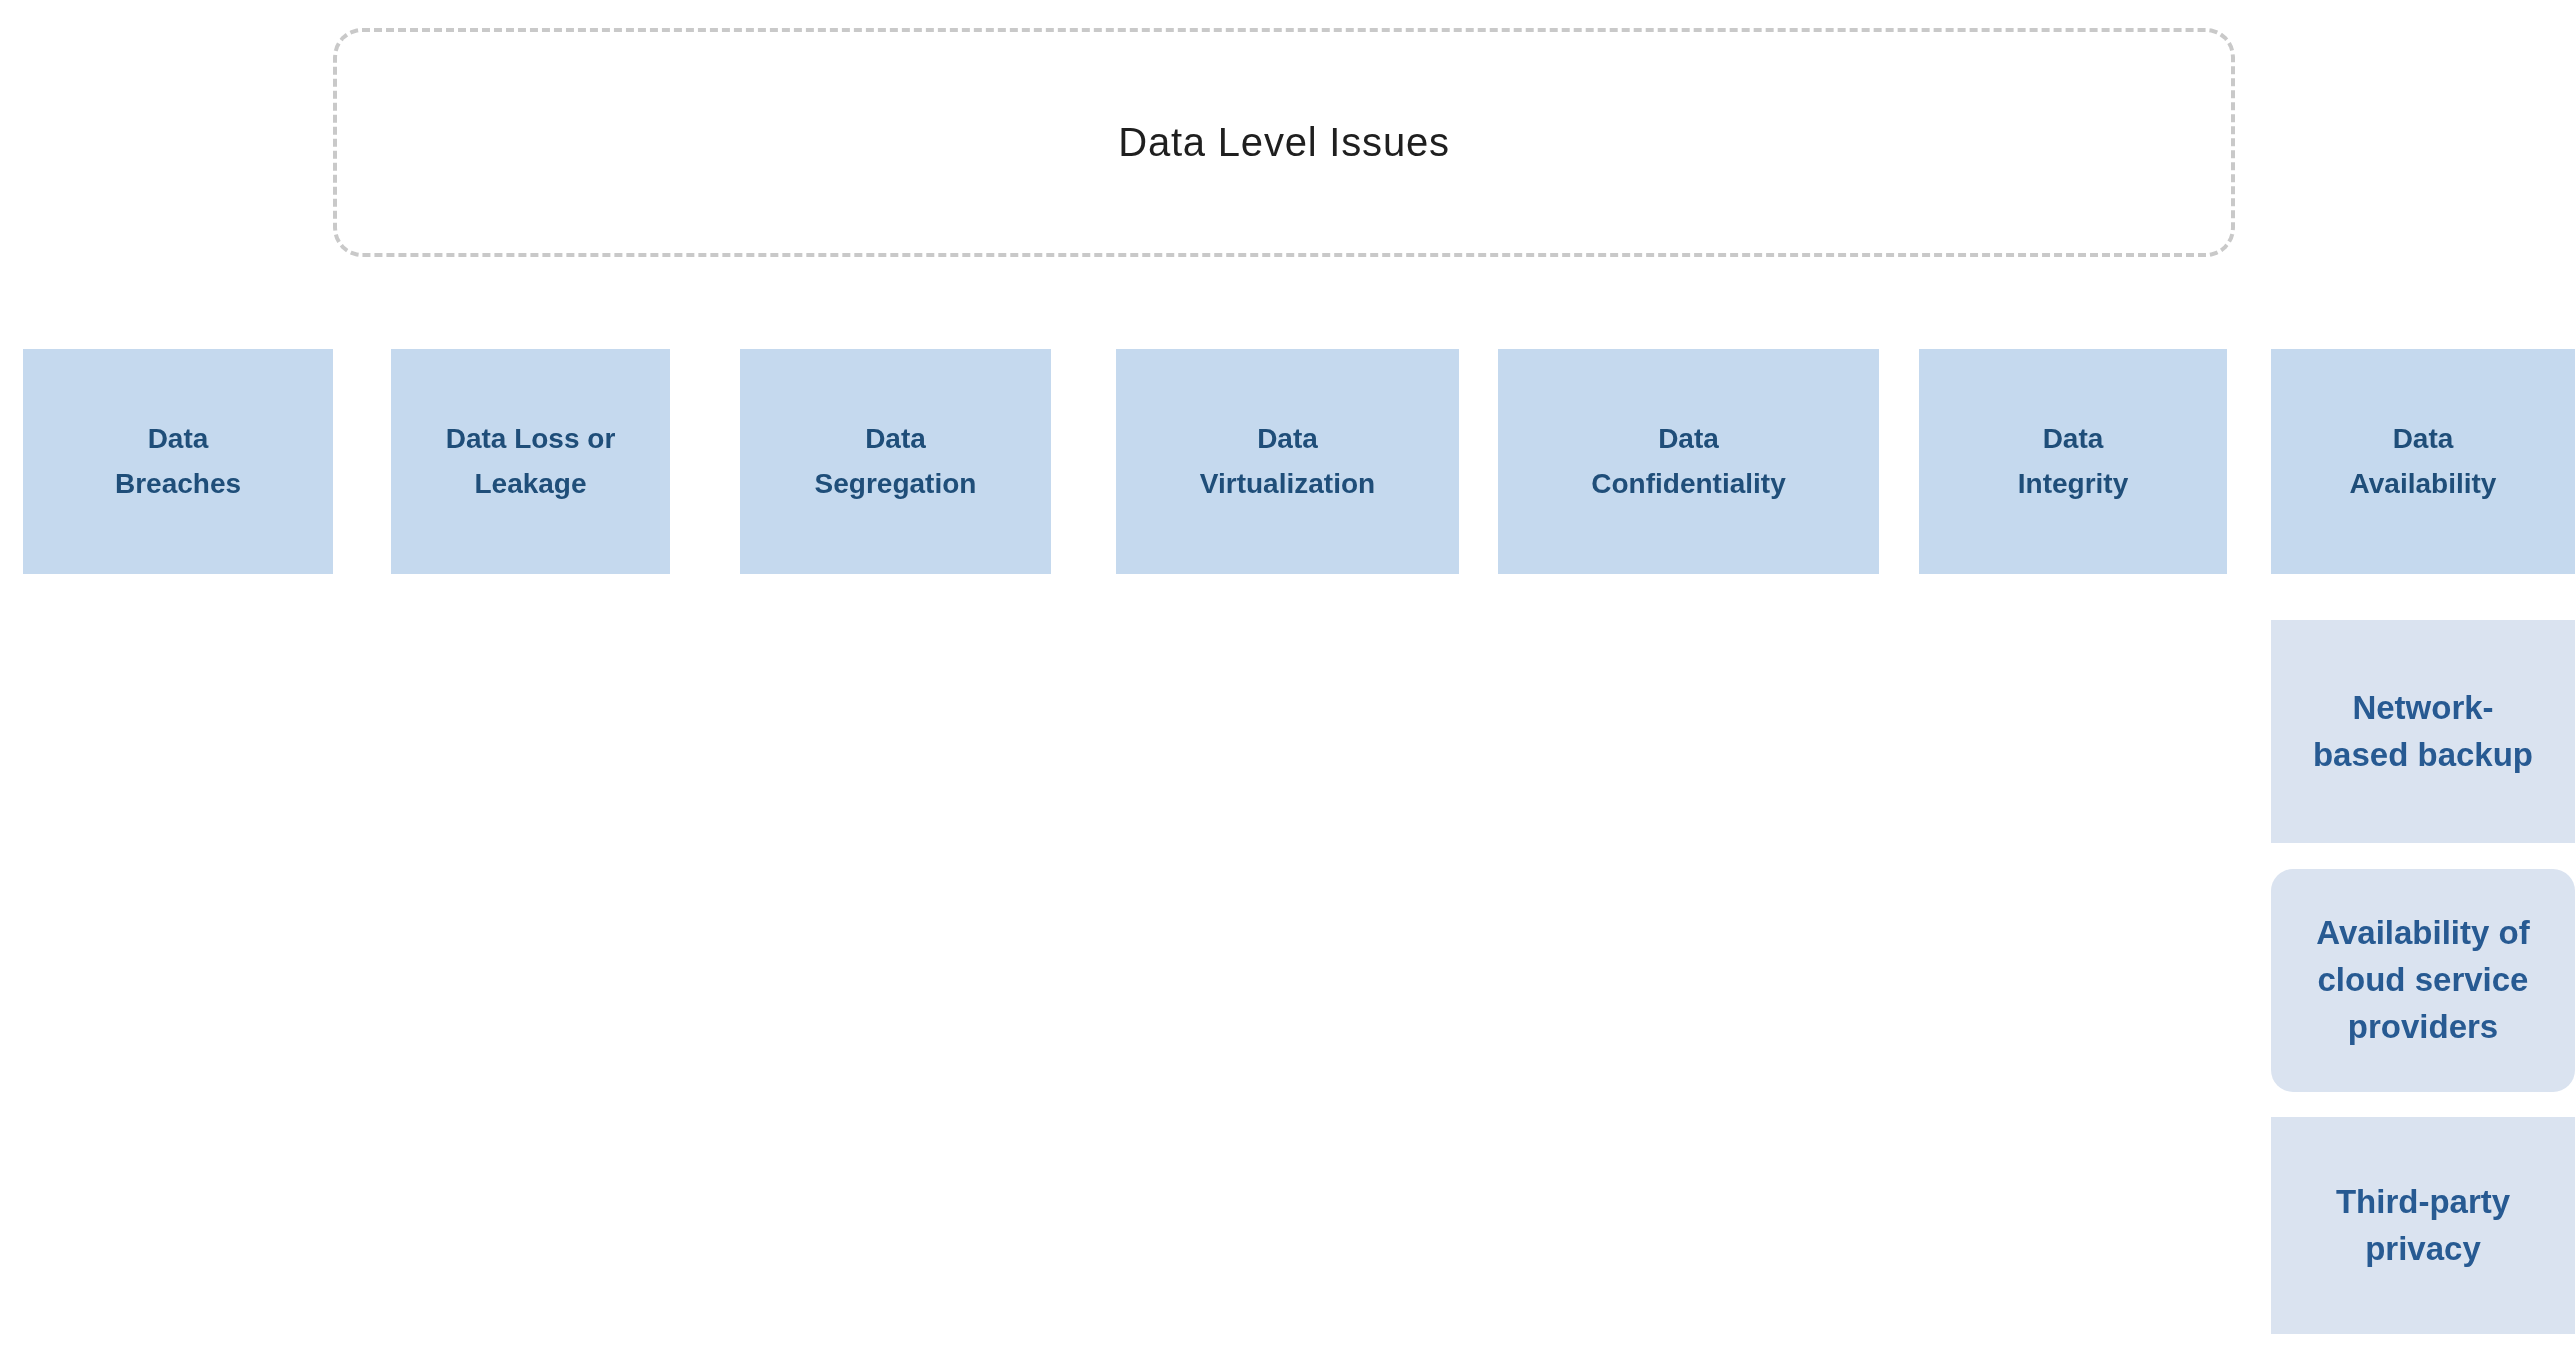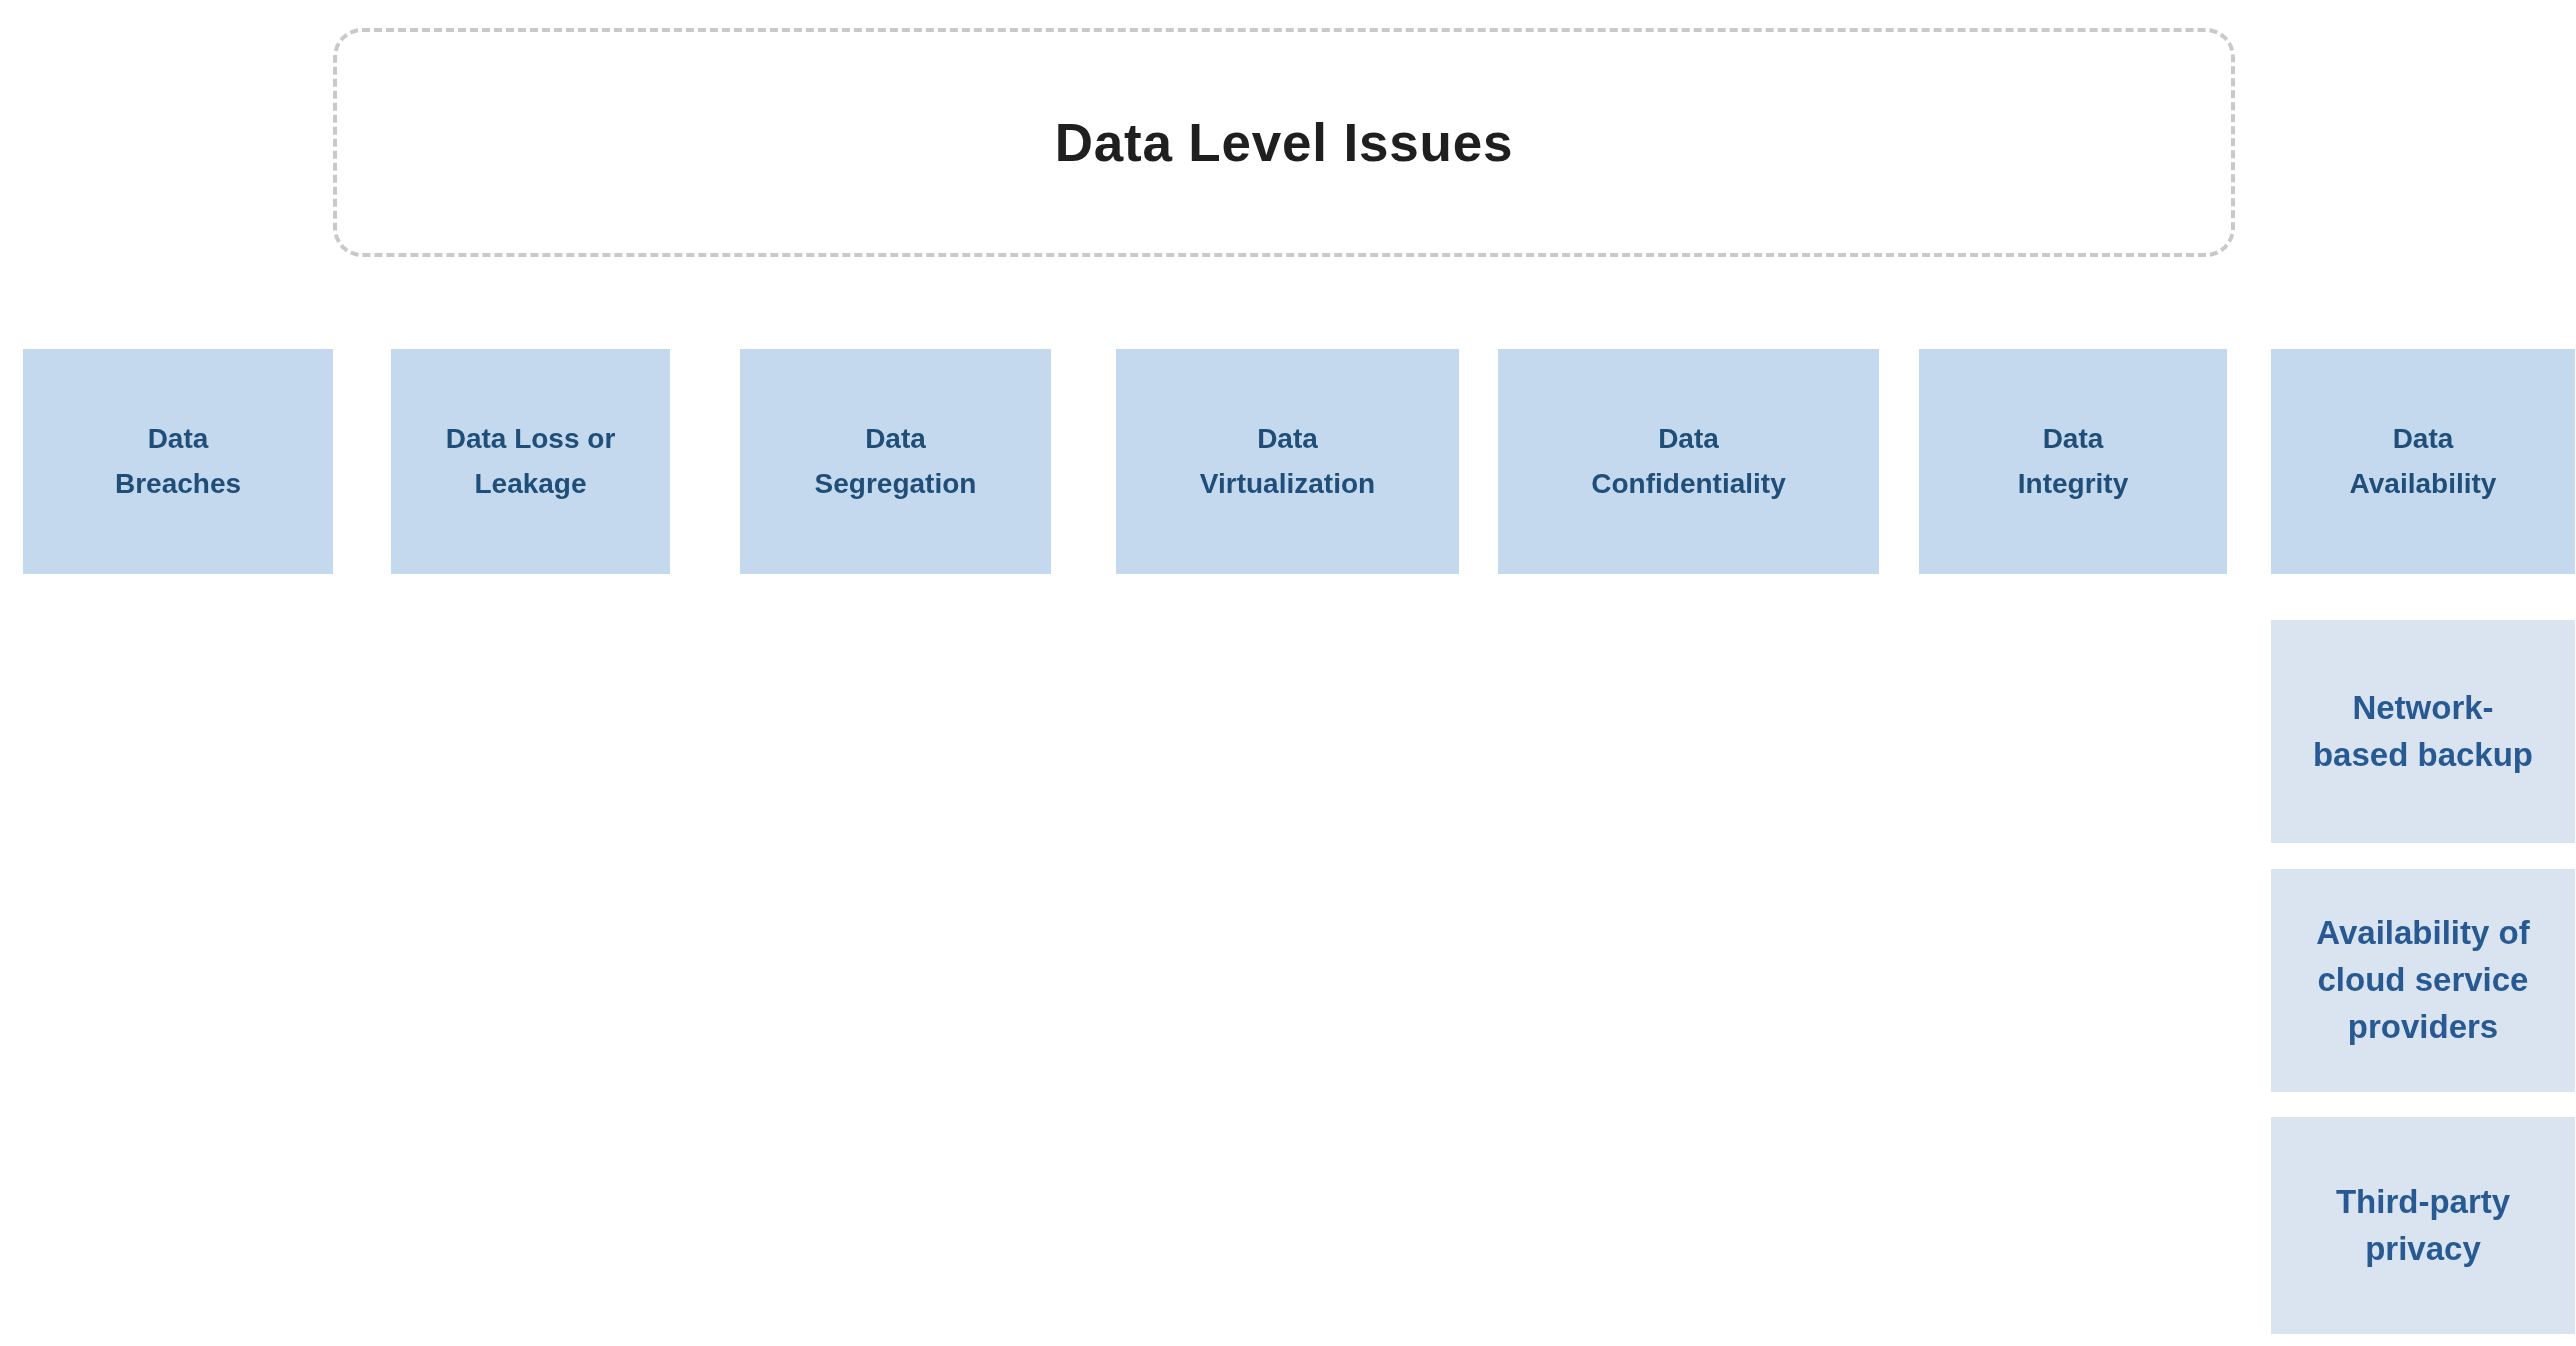--- a/index.html
+++ b/index.html
@@ -25,22 +25,22 @@
   }
   .root-box{
     position:absolute;
     left:333px;top:28px;width:1902px;height:229px;
     border:4.6px dashed var(--root-border);
     border-radius:29px;
     display:flex;align-items:center;justify-content:center;
   }
   .root-title{
     color:var(--root-text);
-    font-size:53px;
-    font-weight:700;
+    font-size:40px;
+    font-weight:400;
     letter-spacing:0.8px;
   }
   .node{
     position:absolute;
     display:flex;align-items:center;justify-content:center;
     text-align:center;
     white-space:pre-line;
     font-weight:bold;
     padding:7.7px;
   }
@@ -58,21 +58,21 @@
     line-height:1.42;
   }
   .c1{left:23px;width:310px;}
   .c2{left:383px;width:279px;margin-left:8px;}
   .c3{left:740px;width:311px;}
   .c4{left:1116px;width:343px;}
   .c5{left:1498px;width:381px;}
   .c6{left:1919px;width:308px;}
   .c7{left:2271px;width:304px;}
   .rowA{top:620px;height:223px;}
-  .rowB{top:869px;height:223px;}
+  .rowB{top:869px;height:223px;border-radius:22px;}
   .rowC{top:1117px;height:217px;}
 </style>
 </head>
 <body>
 
 <div id="canvas">
 
   <div class="root-box">
     <span class="root-title">Data Level Issues</span>
   </div>

